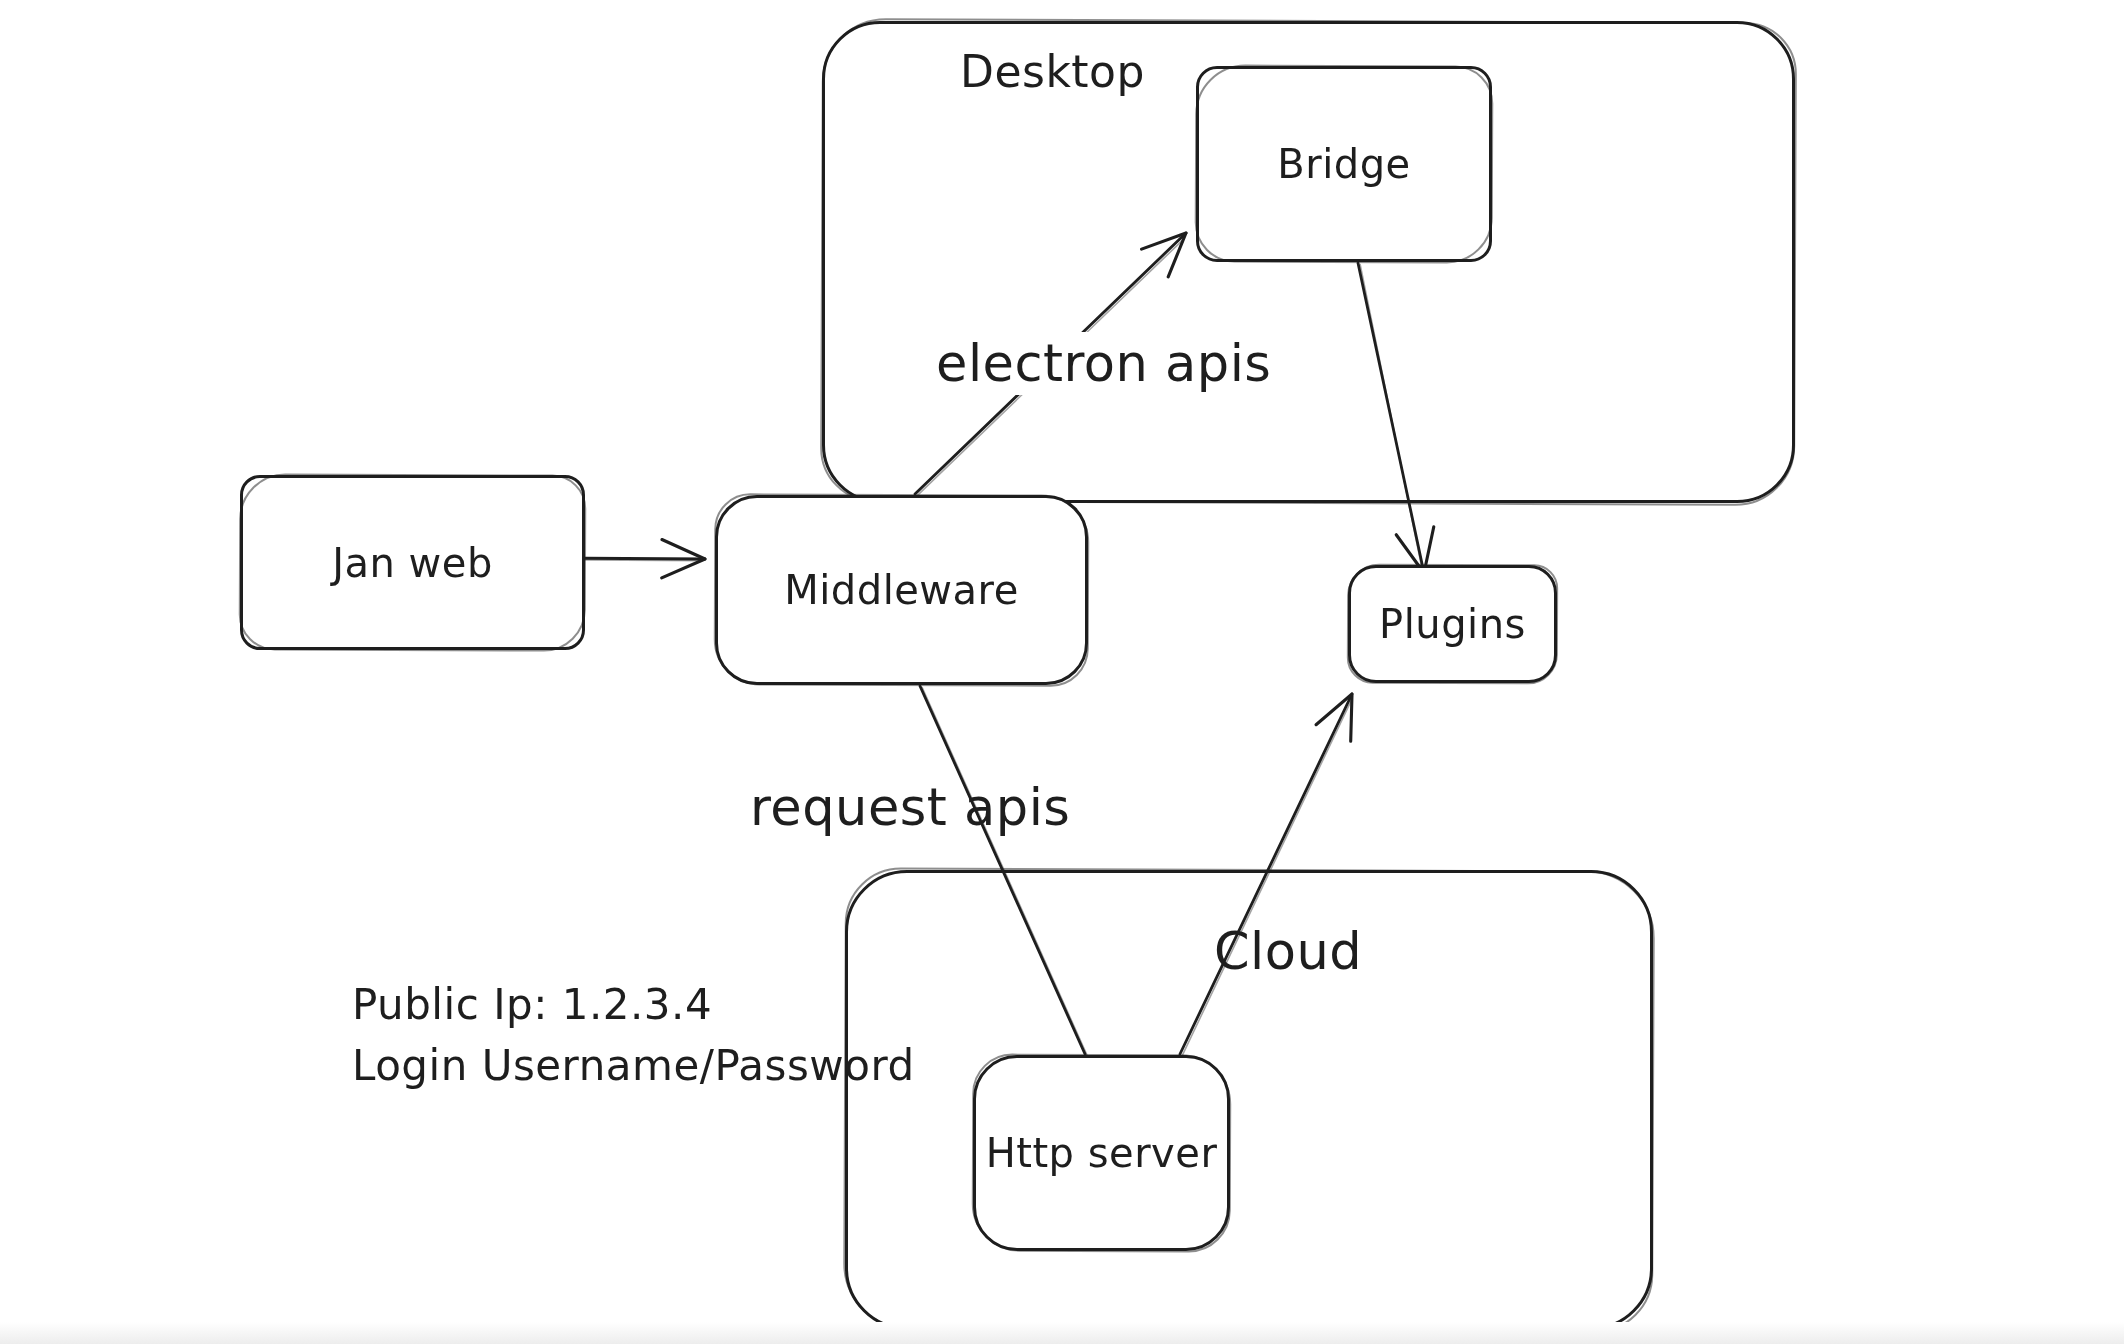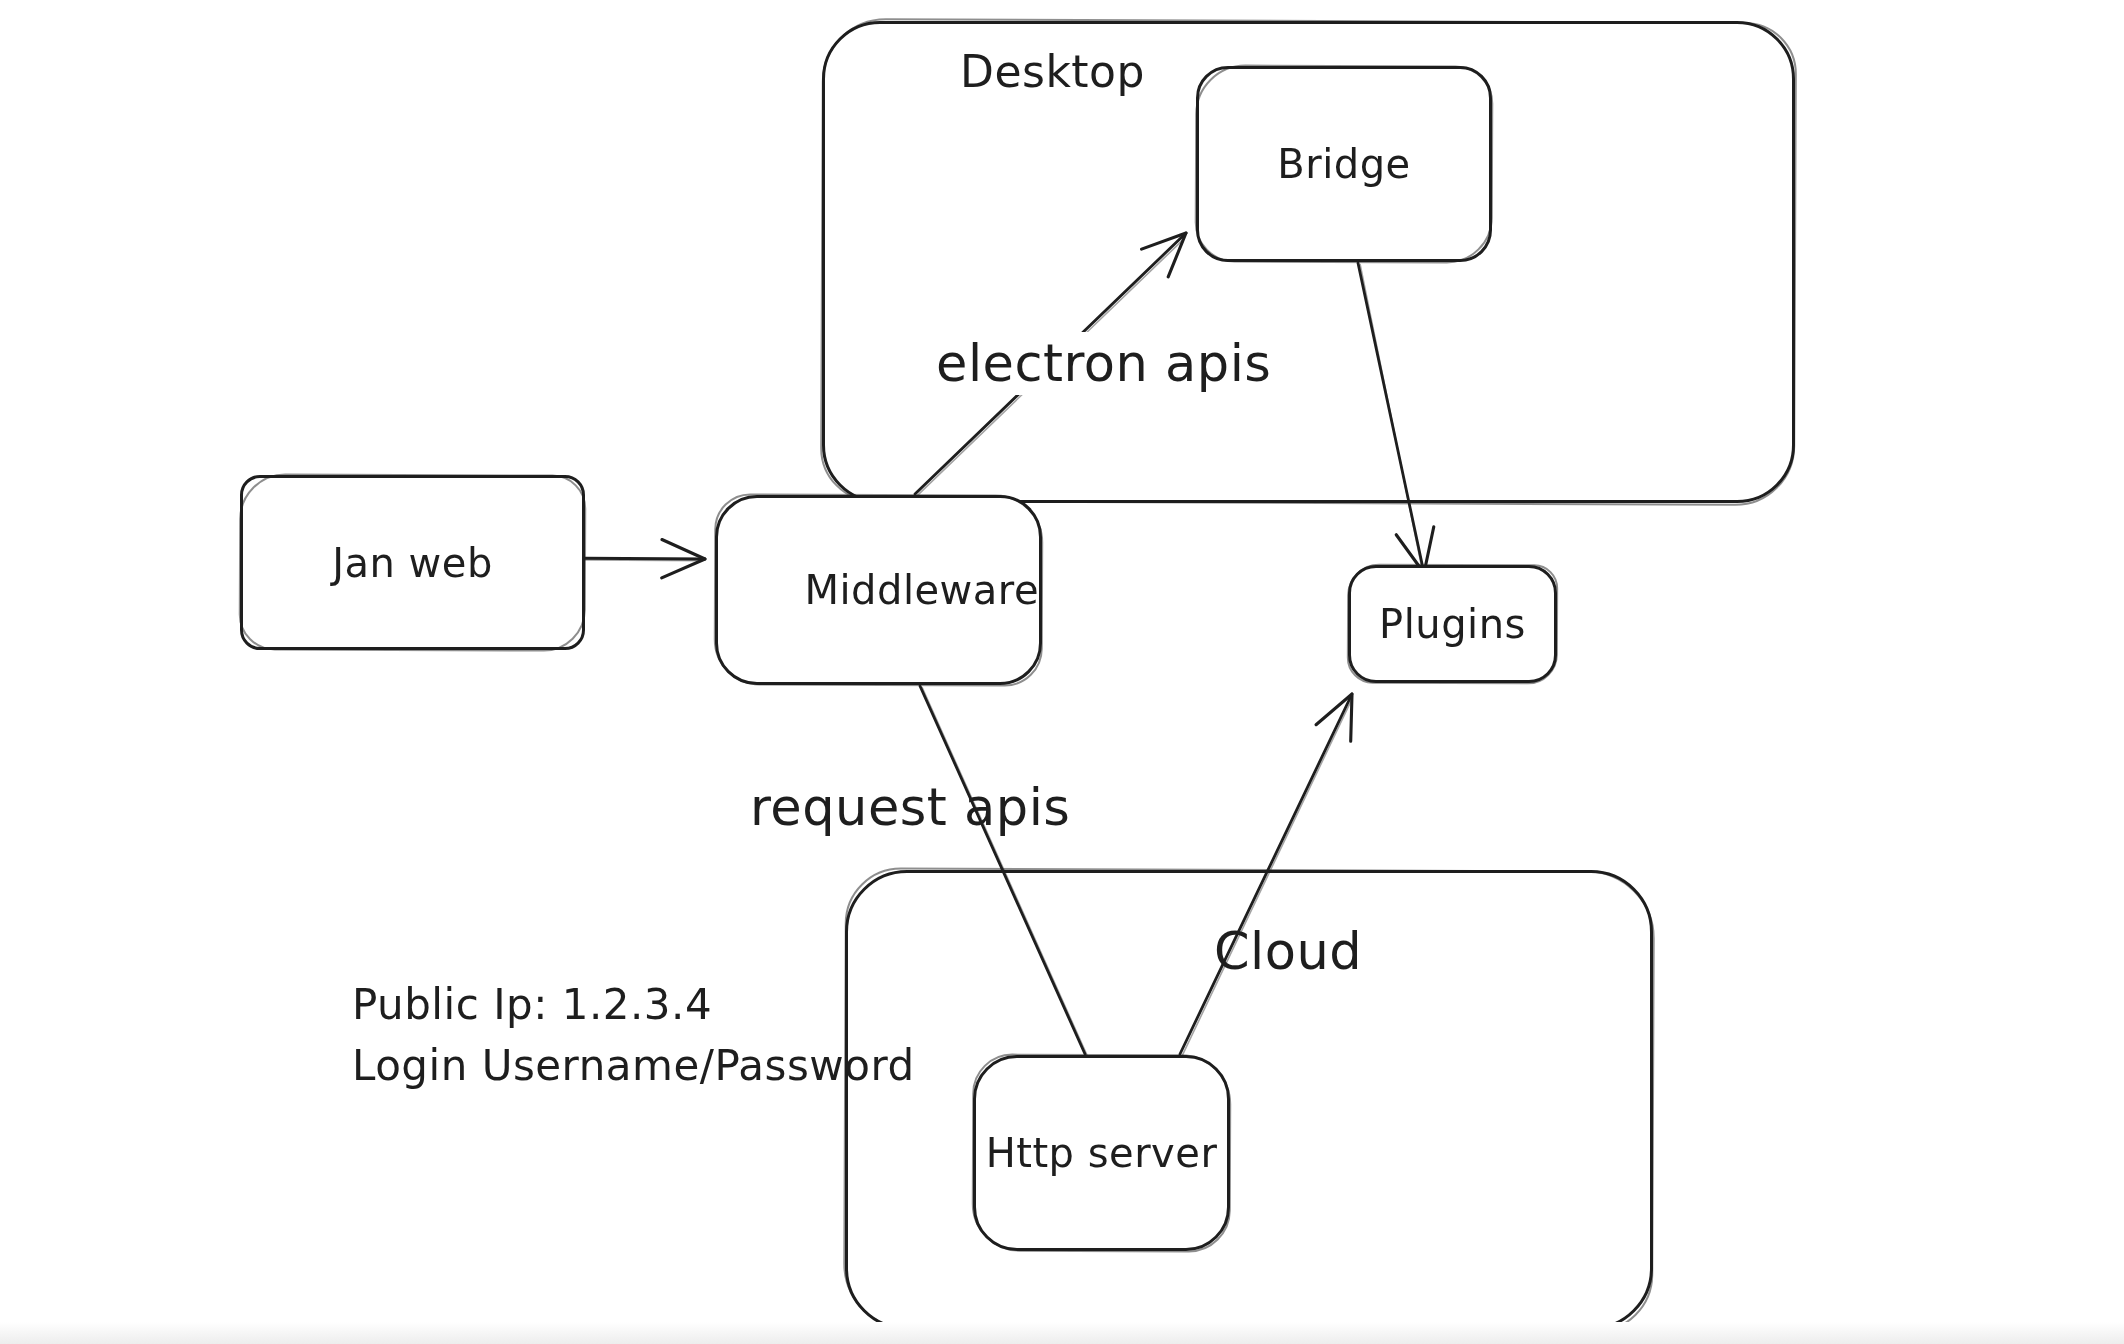--- a/index.html
+++ b/index.html
@@ -26,23 +26,23 @@
   .node-label{
     font-size:40px;letter-spacing:.5px;white-space:nowrap;color:#1e1e1e;
   }
   .floating-label{
     position:absolute;z-index:4;font-size:51px;letter-spacing:.5px;
     white-space:nowrap;color:#1e1e1e;
   }
   
   #node-jan-web{left:240px;top:475px;width:345px;height:175px;border-radius:20px;}
   #node-jan-web::before{border-radius:46px 34px 42px 36px;}
-  #node-middleware{left:715px;top:495px;width:327px;height:190px;border-radius:42px;justify-content:flex-end;}
+  #node-middleware{left:715px;top:495px;width:373px;height:190px;border-radius:42px;}
   #node-middleware::before{border-radius:36px 48px 38px 46px;}
-  #node-bridge{left:1196px;top:66px;width:296px;height:196px;border-radius:32px;}
+  #node-bridge{left:1196px;top:66px;width:296px;height:196px;border-radius:21px;}
   #node-bridge::before{border-radius:50px 38px 46px 40px;}
   #node-plugins{left:1348px;top:565px;width:209px;height:118px;border-radius:28px;}
   #node-plugins::before{border-radius:32px 24px 30px 26px;}
   #node-http-server{left:973px;top:1055px;width:257px;height:196px;border-radius:44px;}
   #node-http-server::before{border-radius:40px 50px 42px 48px;}
   #container-desktop{left:822px;top:21px;width:973px;height:482px;border-radius:58px;}
   #container-desktop::before{border-radius:64px 52px 60px 54px;}
   #container-cloud{left:845px;top:870px;width:808px;height:460px;border-radius:62px;}
   #container-cloud::before{border-radius:56px 68px 58px 66px;}
   #label-desktop{left:960px;top:46px;font-size:44px;}

